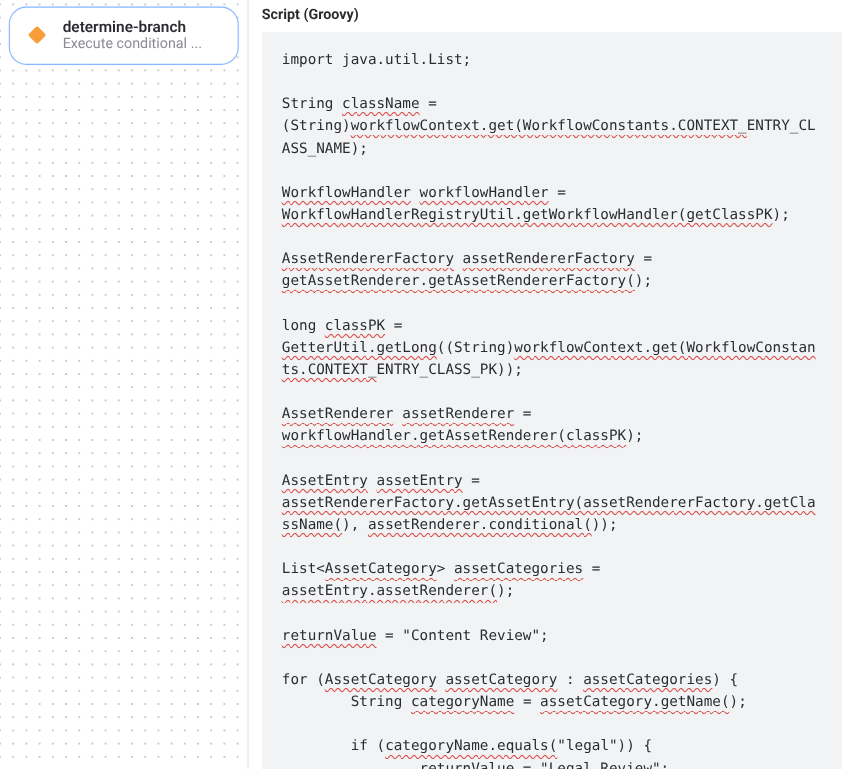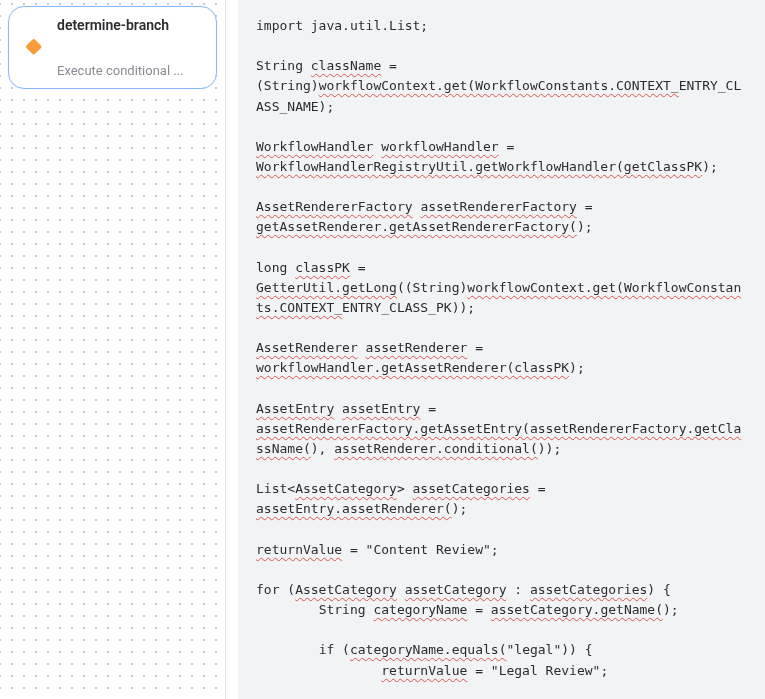--- a/index.html
+++ b/index.html
@@ -55,21 +55,20 @@
       white-space: nowrap;
       overflow: hidden;
       text-overflow: ellipsis;
     }
     .node-sub {
       font-size: 13px;
       color: #8a8c94;
       white-space: nowrap;
       overflow: hidden;
       text-overflow: ellipsis;
-      margin-top: 30px;
     }
     .right-col {
       flex: 1;
       border-left: 1px solid #e0e1e5;
       background: #fff;
       display: flex;
       flex-direction: column;
       overflow: hidden;
     }
     .panel-header {
@@ -112,20 +111,21 @@
         </svg>
       </div>
       <div class="node-text">
         <div class="node-title">determine-branch</div>
         <div class="node-sub">Execute conditional ...</div>
       </div>
     </div>
   </div>
 
   <div class="right-col">
+    <div class="panel-header">Script (Groovy)</div>
     <div class="code-block" id="code" contenteditable="false" spellcheck="false" style=""><span>import java.util.List;</span>
 
 <span>String </span><span class="sc">className</span><span> = (String)</span><span class="sc">workflowContext.get(WorkflowConstants.CONTEXT_</span><span>ENTRY_CLASS_NAME);</span>
 
 <span class="sc">WorkflowHandler</span><span> </span><span class="sc">workflowHandler</span><span> = </span><span class="sc">WorkflowHandlerRegistryUtil.getWorkflowHandler(getClassPK</span><span>);</span>
 
 <span class="sc">AssetRendererFactory</span><span> </span><span class="sc">assetRendererFactory</span><span> = </span><span class="sc">getAssetRenderer.getAssetRendererFactory(</span><span>);</span>
 
 <span>long </span><span class="sc">classPK</span><span> = </span><span class="sc">GetterUtil.getLong</span><span>((String)</span><span class="sc">workflowContext.get(WorkflowConstants.CONTEXT_</span><span>ENTRY_CLASS_PK));</span>
 

